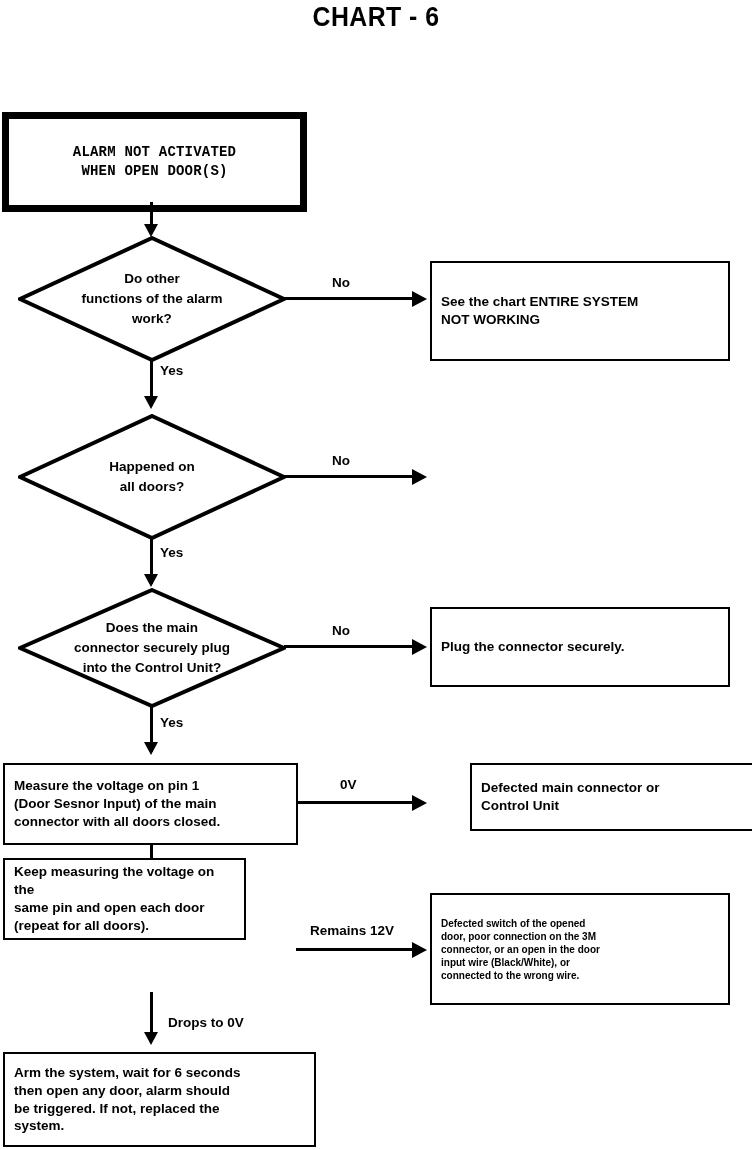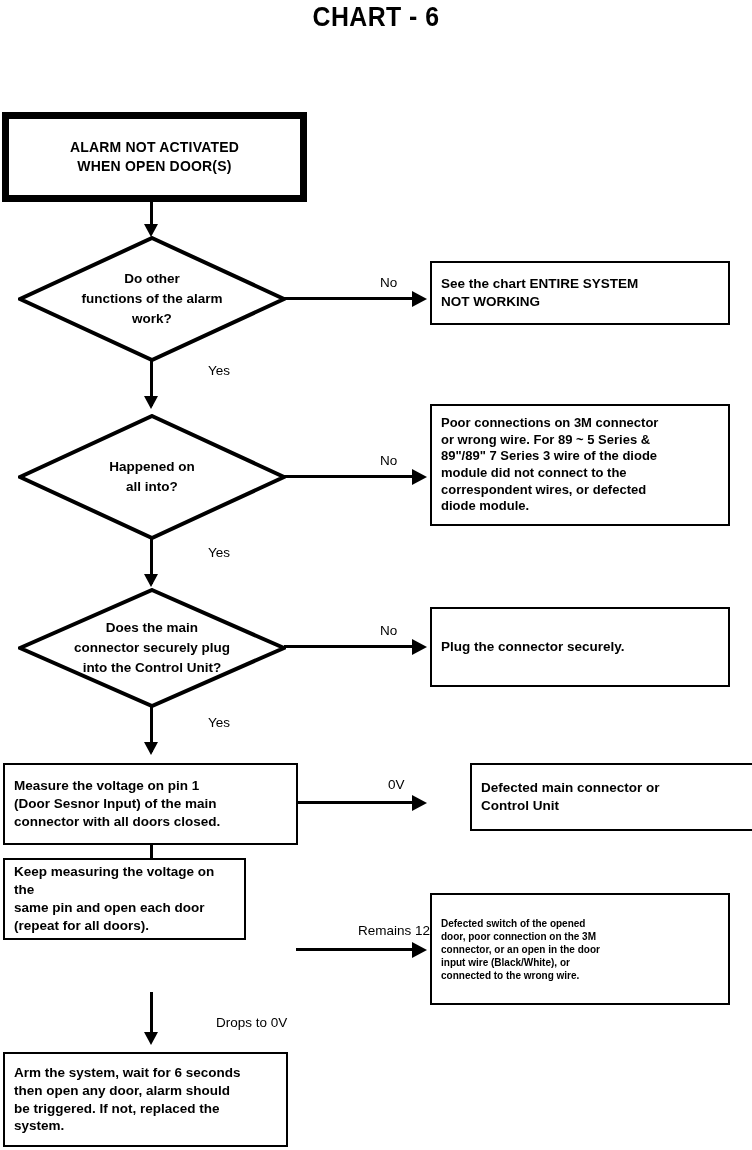--- a/index.html
+++ b/index.html
@@ -114,82 +114,73 @@
     height: 0;
     border-top: 8px solid transparent;
     border-bottom: 8px solid transparent;
     border-left: 15px solid #000000;
   }
 
   
   .edge-label {
     position: absolute;
     font-size: 13.5px;
-    font-weight: normal;
+    font-weight: bold;
     white-space: nowrap;
-    margin-left: 48px;
   }
 </style>
 </head>
 <body>
 
 <div id="page">
 
   <div class="chart-title">CHART - 6</div>
 
-  <div class="node start" style="left:2px; top:112px; width:305px; height:90px;">
+  <div class="node start" style="left:2px; top:112px; width:305px; height:100px;font-family:Liberation Mono, monospace;">
     <span class="txt">ALARM NOT ACTIVATED
 WHEN OPEN DOOR(S)</span>
   </div>
 
   <div class="vline" style="left:150px; top:202px; height:26px;"></div>
   <div class="arrow-down" style="left:144px; top:224px;"></div>
 
   <div class="diamond" style="left:18px; top:236px; width:268px; height:126px;text-decoration:underline;">
     <svg width="268" height="126" viewBox="0 0 268 126">
       <polygon points="134,2 266,63 134,124 2,63" fill="#ffffff" stroke="#000000" stroke-width="4"></polygon>
     </svg>
     <div class="dlabel">Do other
 functions of the alarm
 work?</div>
   </div>
 
   <div class="hline" style="left:284px; top:297px; width:130px;"></div>
   <div class="arrow-right" style="left:412px; top:291px;"></div>
   <div class="edge-label" style="left:332px; top:275px;">No</div>
 
-  <div class="node" style="left:430px; top:261px; width:300px; height:64px;justify-content:center;">
+  <div class="node" style="left:430px; top:261px; width:300px; height:100px;justify-content:center;">
     <span class="txt">See the chart ENTIRE SYSTEM
 NOT WORKING</span>
   </div>
 
   <div class="vline" style="left:150px; top:360px; height:46px;"></div>
   <div class="arrow-down" style="left:144px; top:396px;"></div>
   <div class="edge-label" style="left:160px; top:363px;">Yes</div>
 
   <div class="diamond" style="left:18px; top:414px; width:268px; height:126px;">
     <svg width="268" height="126" viewBox="0 0 268 126">
       <polygon points="134,2 266,63 134,124 2,63" fill="#ffffff" stroke="#000000" stroke-width="4"></polygon>
     </svg>
     <div class="dlabel">Happened on
-all into?</div>
+all doors?</div>
   </div>
 
   <div class="hline" style="left:284px; top:475px; width:130px;"></div>
   <div class="arrow-right" style="left:412px; top:469px;"></div>
   <div class="edge-label" style="left:332px; top:453px;">No</div>
 
-  <div class="node" style="left:430px; top:404px; width:300px; height:122px; font-size:13px; line-height:1.28;">
-    <span class="txt">Poor connections on 3M connector
-or wrong wire. For 89 ~ 5 Series &amp;
-89"/89" 7 Series 3 wire of the diode
-module did not connect to the
-correspondent wires, or defected
-diode module.</span>
-  </div>
 
   <div class="vline" style="left:150px; top:538px; height:46px;"></div>
   <div class="arrow-down" style="left:144px; top:574px;"></div>
   <div class="edge-label" style="left:160px; top:545px;">Yes</div>
 
   <div class="diamond" style="left:18px; top:588px; width:268px; height:120px;">
     <svg width="268" height="120" viewBox="0 0 268 120">
       <polygon points="134,2 266,60 134,118 2,60" fill="#ffffff" stroke="#000000" stroke-width="4"></polygon>
     </svg>
     <div class="dlabel">Does the main
@@ -243,20 +234,20 @@
 door, poor connection on the 3M
 connector, or an open in the door
 input wire (Black/White), or
 connected to the wrong wire.</span>
   </div>
 
   <div class="vline" style="left:150px; top:992px; height:48px;"></div>
   <div class="arrow-down" style="left:144px; top:1032px;"></div>
   <div class="edge-label" style="left:168px; top:1015px;">Drops to 0V</div>
 
-  <div class="node" style="left:3px; top:1052px; width:285px; height:95px;">
+  <div class="node" style="left:3px; top:1052px; width:313px; height:95px;">
     <span class="txt">Arm the system, wait for 6 seconds
 then open any door, alarm should
 be triggered.  If not, replaced the
 system.</span>
   </div>
 
 </div>
 
 </body></html>

